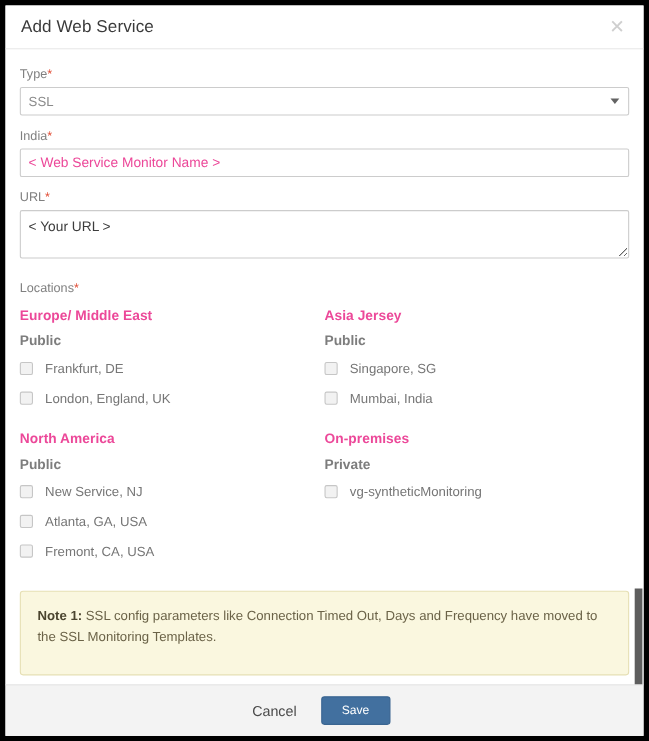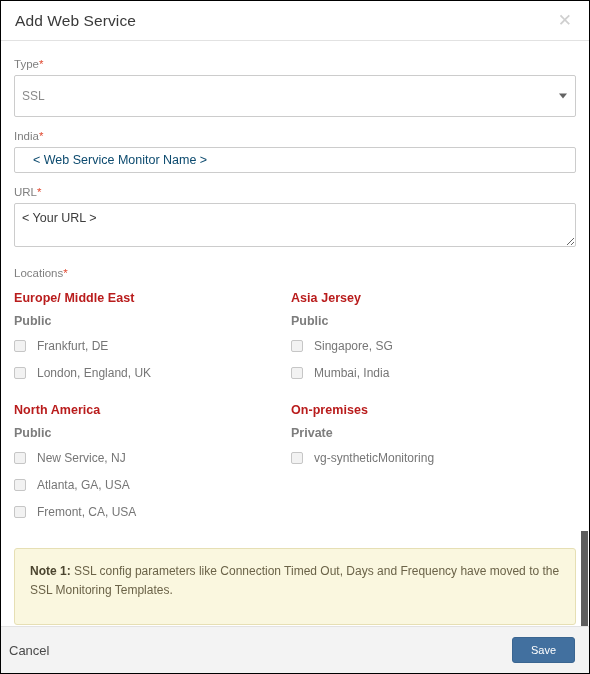--- a/index.html
+++ b/index.html
@@ -13,21 +13,21 @@
     font-family: "Liberation Sans", sans-serif;
     overflow: hidden;
   }
 
   .modal {
     position: relative;
     width: 590px;
     height: 674px;
     box-sizing: border-box;
     background: #ffffff;
-    border: 1px solid #000000;
+    border: 5px solid #000000;
     display: flex;
     flex-direction: column;
   }
 
   
   .modal-header {
     height: 40px;
     flex: 0 0 40px;
     box-sizing: border-box;
     border-bottom: 1px solid #e2e2e2;
@@ -78,41 +78,41 @@
     box-sizing: border-box;
     border: 1px solid #cccccc;
     border-radius: 2px;
     background: #ffffff;
     font-family: "Liberation Sans", sans-serif;
     font-size: 12px;
     color: #6c6c6c;
     outline: none;
   }
   select.styled {
-    height: 42px;
+    height: 26px;
     padding: 0 22px 0 7px;
     -webkit-appearance: none;
     appearance: none;
     color: #8a8a8a;
   }
   .select-arrow {
     position: absolute;
     right: 9px;
     top: 50%;
     transform: translateY(-50%);
     width: 0; height: 0;
     border-left: 4px solid transparent;
     border-right: 4px solid transparent;
     border-top: 5px solid #636363;
     pointer-events: none;
   }
   input.styled {
     height: 26px;
-    padding: 0 18px;
-    color: #0c4a6e;
+    padding: 0 7px;
+    color: #ec4899;
     font-size: 12.5px;
   }
   textarea.styled {
     height: 44px;
     padding: 6px 7px;
     color: #3c3c3c;
     font-size: 12.5px;
     resize: vertical;
     line-height: 1.3;
   }
@@ -127,21 +127,21 @@
   .loc-grid {
     display: grid;
     grid-template-columns: 277px 1fr;
     column-gap: 0;
     row-gap: 0;
   }
   .loc-group { margin-bottom: 14px; }
   .loc-region {
     font-size: 12.5px;
     font-weight: bold;
-    color: #b91c1c;
+    color: #ec4899;
     margin-bottom: 9px;
     letter-spacing: .05px;
   }
   .loc-visibility {
     font-size: 12.5px;
     font-weight: bold;
     color: #7d7d7d;
     margin-bottom: 7px;
   }
   .loc-item {
@@ -204,21 +204,21 @@
 
   
   .modal-footer {
     flex: 0 0 47px;
     height: 47px;
     box-sizing: border-box;
     background: #f3f3f3;
     border-top: 1px solid #e2e2e2;
     display: flex;
     align-items: center;
-    justify-content: space-between;
+    justify-content: center;
     padding-right: 14px;
     gap: 14px;
   }
   .btn-cancel {
     background: transparent;
     border: none;
     font-family: "Liberation Sans", sans-serif;
     font-size: 13px;
     color: #4a4a4a;
     cursor: pointer;

